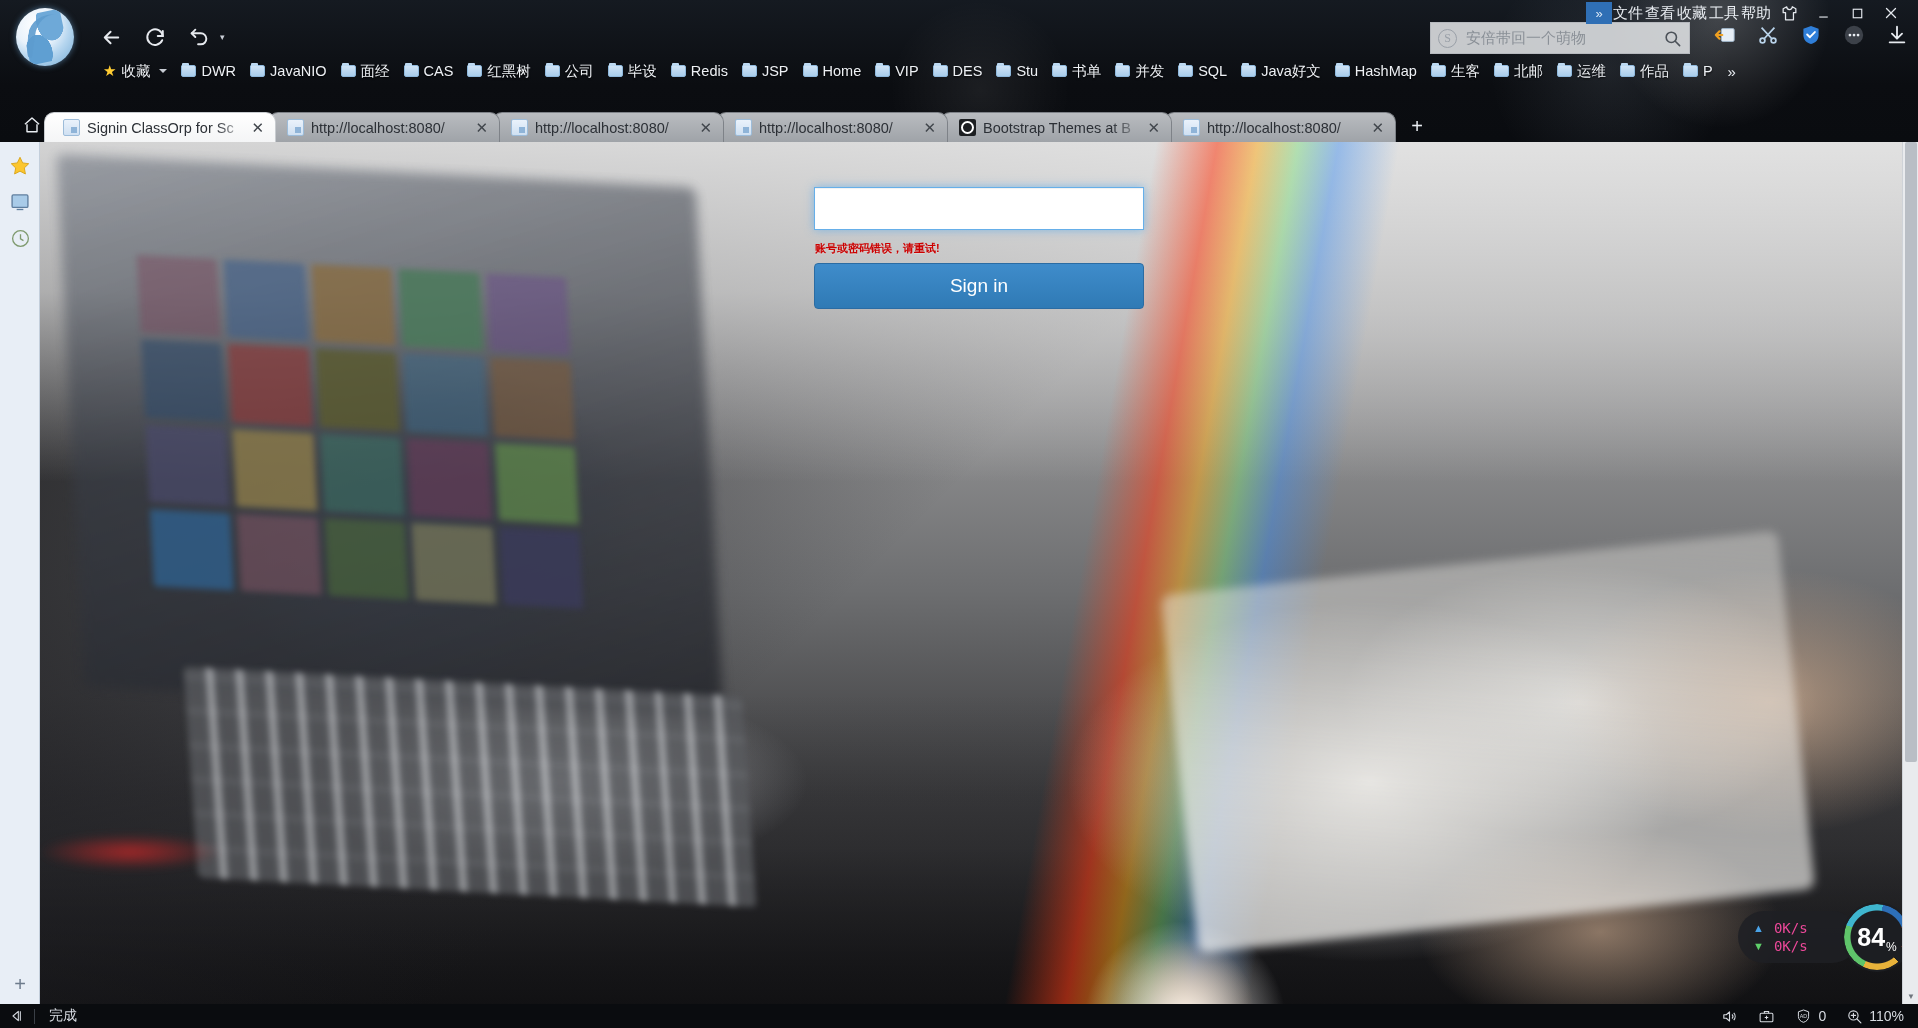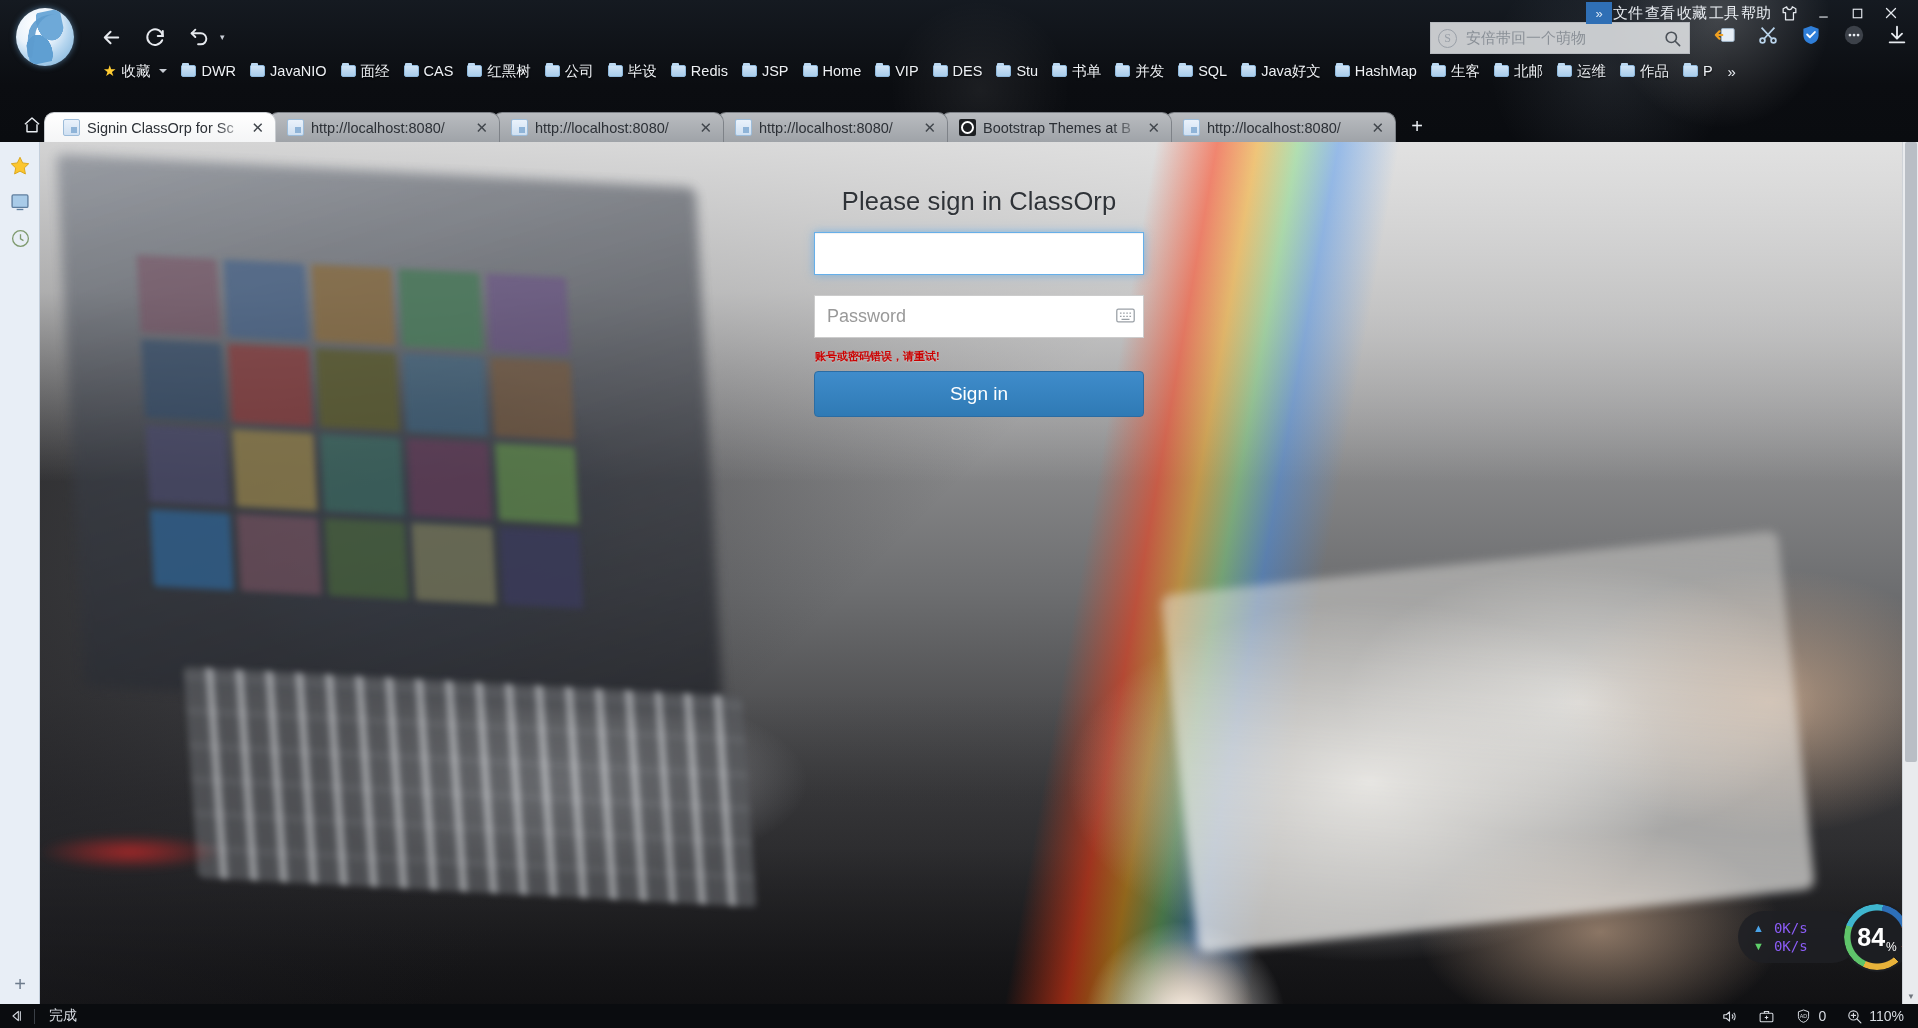--- a/index.html
+++ b/index.html
@@ -218,21 +218,21 @@
 
   
   .rail { position: absolute; left: 0; top: 142px; width: 40px; height: 862px; background: #e8eef6; border-right: 1px solid #c3cedb; z-index: 15; }
   .rail-item { width: 40px; height: 36px; display: flex; align-items: center; justify-content: center; cursor: pointer; }
   .rail-plus { position: absolute; left: 0; bottom: 6px; width: 40px; height: 28px; display: flex; align-items: center; justify-content: center; color: #6d7b8c; font-size: 20px; cursor: pointer; }
 
   
   .speed { position: absolute; right: 60px; bottom: 65px; width: 120px; height: 52px; border-radius: 26px; background: rgba(30,32,36,.86); display: flex; flex-direction: column; justify-content: center; padding-left: 15px; gap: 2px; z-index: 12; }
   .speed .row { display: flex; align-items: center; gap: 10px; }
   .speed .arrow { font-size: 11px; }
-  .speed .val { color: #8b5cf6; font-size: 14px; font-family: "DejaVu Sans Mono", monospace; }
+  .speed .val { color: #ec4899; font-size: 14px; font-family: "DejaVu Sans Mono", monospace; }
   .cpu { position: absolute; right: 6px; bottom: 56px; width: 70px; height: 70px; border-radius: 50%; background: #1c1e22; display: flex; align-items: center; justify-content: center; z-index: 13;
     box-shadow: 0 0 0 4px transparent; }
   .cpu::before { content:""; position:absolute; inset:2px; border-radius:50%; background: conic-gradient(from 140deg, #e8b23a 0 18%, #5fc46a 18% 42%, #3fb6cf 42% 64%, #2d6fb8 64% 80%, #e35d3a 80% 92%, transparent 92%); -webkit-mask: radial-gradient(circle, transparent 0 26px, #000 27px); mask: radial-gradient(circle, transparent 0 26px, #000 27px); }
   .cpu .num { position: relative; color: #fff; font-size: 25px; font-weight: bold; }
   .cpu .pct { position: relative; color: #fff; font-size: 12px; align-self: flex-end; margin-bottom: 18px; margin-left: 1px; }
 
   
   .statusbar { position: absolute; left: 0; bottom: 0; width: 1918px; height: 24px; background: #0a0c0f; display: flex; align-items: center; z-index: 30; }
   .sb-back { width: 34px; display: flex; align-items: center; justify-content: center; color: #d6dae0; cursor: pointer; }
   .sb-sep { width: 1px; height: 15px; background: #3a3f46; }
@@ -275,33 +275,23 @@
         <i style="background: rgb(74, 106, 58); opacity: 0.67;"></i>
         <i style="background: rgb(122, 122, 90); opacity: 0.79;"></i>
         <i style="background: rgb(58, 58, 90); opacity: 0.91;"></i>
       </div>
     <div class="kbd"></div>
     <div class="redcable"></div>
     <div class="notebook"></div>
 
     <div class="loginwrap">
       <form class="loginbox">
-        <div class="signin-title">Please sign in ClassOrp</div>
 
         <input class="finput focused" type="text" id="user-in" placeholder="" style="">
 
-        <div class="pwdwrap">
-          <input class="finput" type="text" id="pwd-in" placeholder="Password" style="">
-          <span class="kbdicon">
-            <svg viewBox="0 0 24 18" width="19" height="15" fill="none" stroke="currentColor" stroke-width="1.6">
-              <rect x="1" y="1" width="22" height="16" rx="2"></rect>
-              <path d="M5 6h2M9 6h2M13 6h2M17 6h2M5 10h2M9 10h2M13 10h2M17 10h2M7 14h10"></path>
-            </svg>
-          </span>
-        </div>
 
         <div class="errmsg">账号或密码错误，请重试!</div>
 
         <button class="signin-btn" type="submit">Sign in</button>
       </form>
     </div>
 
   </div>
 
   <div class="vscroll">

